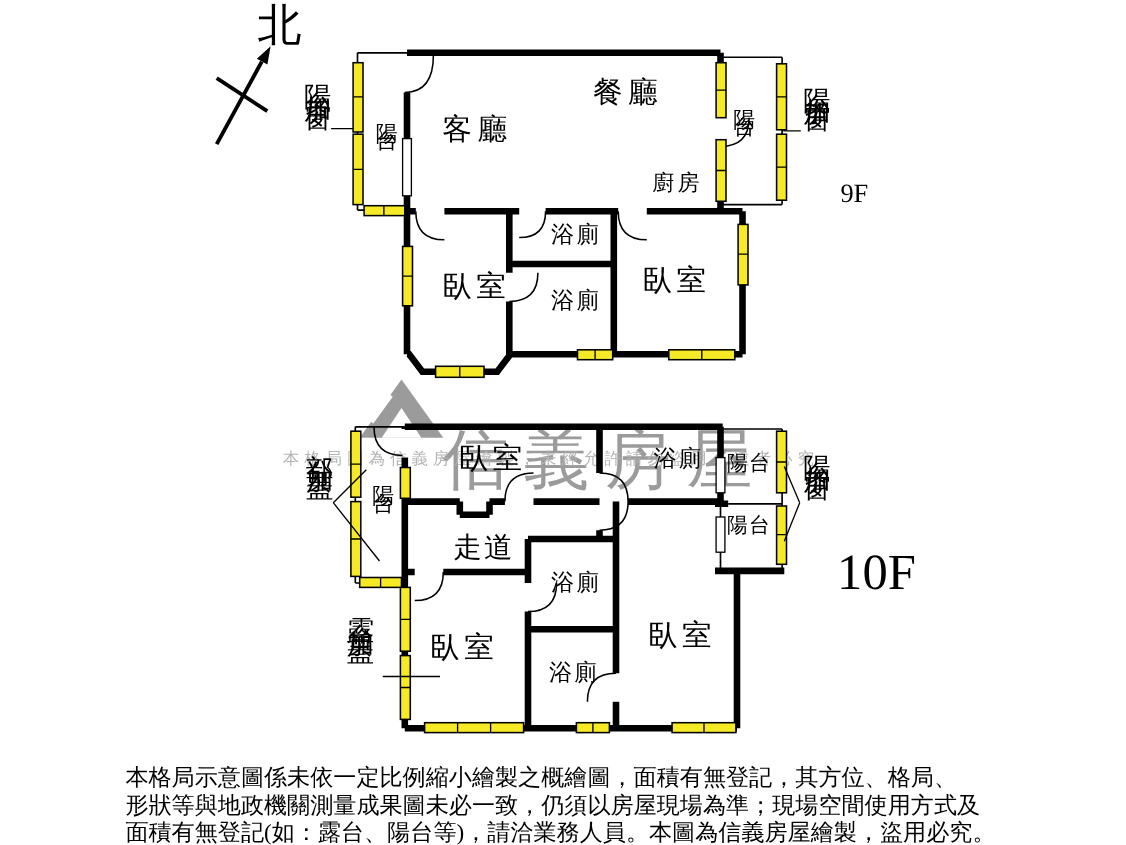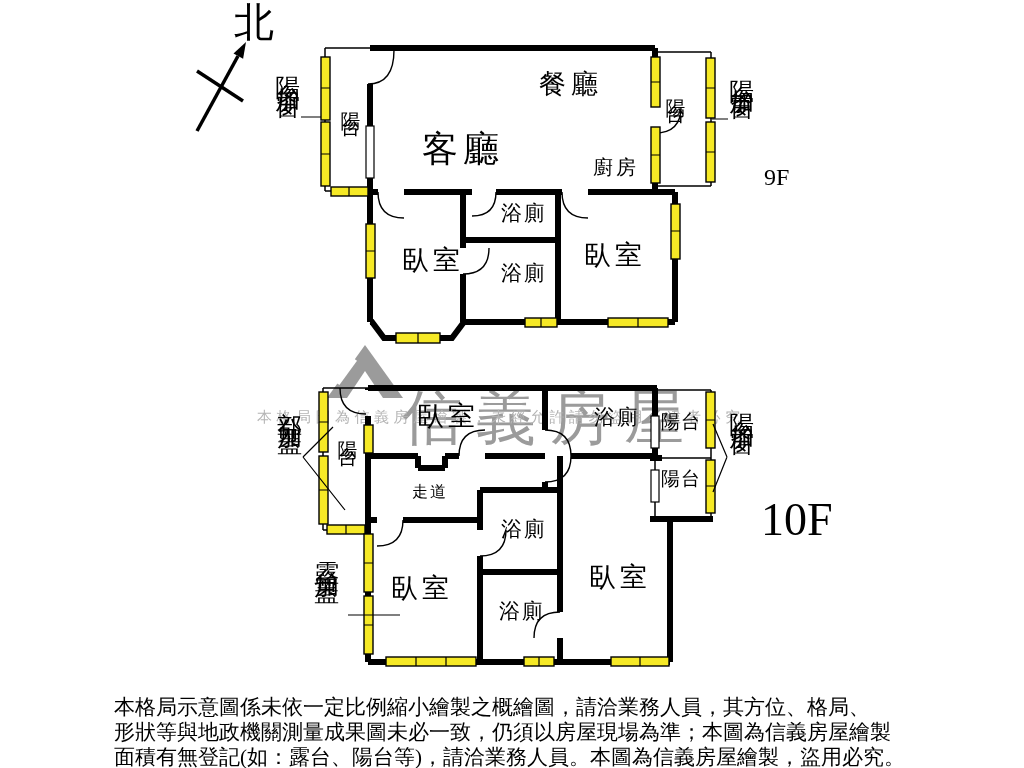--- a/index.html
+++ b/index.html
@@ -103,43 +103,43 @@
     <path d="M301,117 H321 M712,119 H728
          M303,457 L333,427 M303,457 L345,510
          M348,615 H400
          M727,457 L713,424 M727,457 L713,492" stroke="#000" stroke-width="1.2" fill="none"></path>
   </svg>
 
   <div class="lbl" style="left:234px;top:2px;font-size:40px;">北</div>
 
   <div class="lbl vlabel" style="left:274px;top:57px;font-size:25px;letter-spacing:5px;">陽台加窗</div>
   <div class="lbl vlabel" style="left:340px;top:97px;font-size:20px;letter-spacing:4px;">陽台</div>
-  <div class="lbl" style="left:422px;top:103px;font-size:36px;letter-spacing:5px;margin-top:28px;">客廳</div>
+  <div class="lbl" style="left:402px;top:103px;font-size:27px;letter-spacing:5px;">客廳</div>
   <div class="lbl" style="left:539px;top:70px;font-size:27px;letter-spacing:5px;">餐廳</div>
   <div class="lbl" style="left:593px;top:157px;font-size:20px;letter-spacing:3px;">廚房</div>
   <div class="lbl vlabel" style="left:665px;top:84px;font-size:20px;letter-spacing:4px;">陽台</div>
   <div class="lbl vlabel" style="left:728px;top:61px;font-size:25px;letter-spacing:4px;">陽台加窗</div>
   <div class="lbl" style="left:764px;top:165px;font-size:24px;">9F</div>
   <div class="lbl" style="left:402px;top:246px;font-size:27px;letter-spacing:4px;">臥室</div>
   <div class="lbl" style="left:501px;top:202px;font-size:21px;letter-spacing:2px;">浴廁</div>
   <div class="lbl" style="left:501px;top:262px;font-size:21px;letter-spacing:2px;">浴廁</div>
   <div class="lbl" style="left:584px;top:241px;font-size:27px;letter-spacing:4px;">臥室</div>
 
   <div class="lbl vlabel" style="left:276px;top:392px;font-size:25px;letter-spacing:6px;">部分加蓋</div>
   <div class="lbl vlabel" style="left:337px;top:426px;font-size:20px;letter-spacing:5px;">陽台</div>
   <div class="lbl" style="left:417px;top:402px;font-size:27px;letter-spacing:4px;">臥室</div>
   <div class="lbl" style="left:594px;top:406px;font-size:21px;letter-spacing:2px;">浴廁</div>
   <div class="lbl" style="left:661px;top:412px;font-size:19px;letter-spacing:1px;">陽台</div>
   <div class="lbl" style="left:661px;top:469px;font-size:19px;letter-spacing:1px;">陽台</div>
   <div class="lbl vlabel" style="left:728px;top:394px;font-size:25px;letter-spacing:5px;">陽台加窗</div>
   <div class="lbl" style="left:761px;top:496px;font-size:46px;">10F</div>
-  <div class="lbl" style="left:412px;top:484px;font-size:16px;letter-spacing:2px;">走道</div>
+  <div class="lbl" style="left:412px;top:484px;font-size:26px;letter-spacing:2px;">走道</div>
   <div class="lbl" style="left:501px;top:518px;font-size:21px;letter-spacing:2px;">浴廁</div>
   <div class="lbl" style="left:391px;top:574px;font-size:27px;letter-spacing:4px;">臥室</div>
   <div class="lbl" style="left:499px;top:600px;font-size:21px;letter-spacing:2px;">浴廁</div>
   <div class="lbl" style="left:589px;top:563px;font-size:27px;letter-spacing:4px;">臥室</div>
   <div class="lbl vlabel" style="left:313px;top:541px;font-size:25px;letter-spacing:6px;">露台加蓋</div>
 
-  <div class="disc" style="top:693px;">本格局示意圖係未依一定比例縮小繪製之概繪圖，請洽業務人員，其方位、格局、</div>
-  <div class="disc" style="top:718px;">形狀等與地政機關測量成果圖未必一致，仍須以房屋現場為準；本圖為信義房屋繪製</div>
+  <div class="disc" style="top:693px;">本格局示意圖係未依一定比例縮小繪製之概繪圖，面積有無登記，其方位、格局、</div>
+  <div class="disc" style="top:718px;">形狀等與地政機關測量成果圖未必一致，仍須以房屋現場為準；現場空間使用方式及</div>
   <div class="disc" style="top:743px;">面積有無登記(如：露台、陽台等)，請洽業務人員。本圖為信義房屋繪製，盜用必究。</div>
 
 </div>
 
 </body></html>

